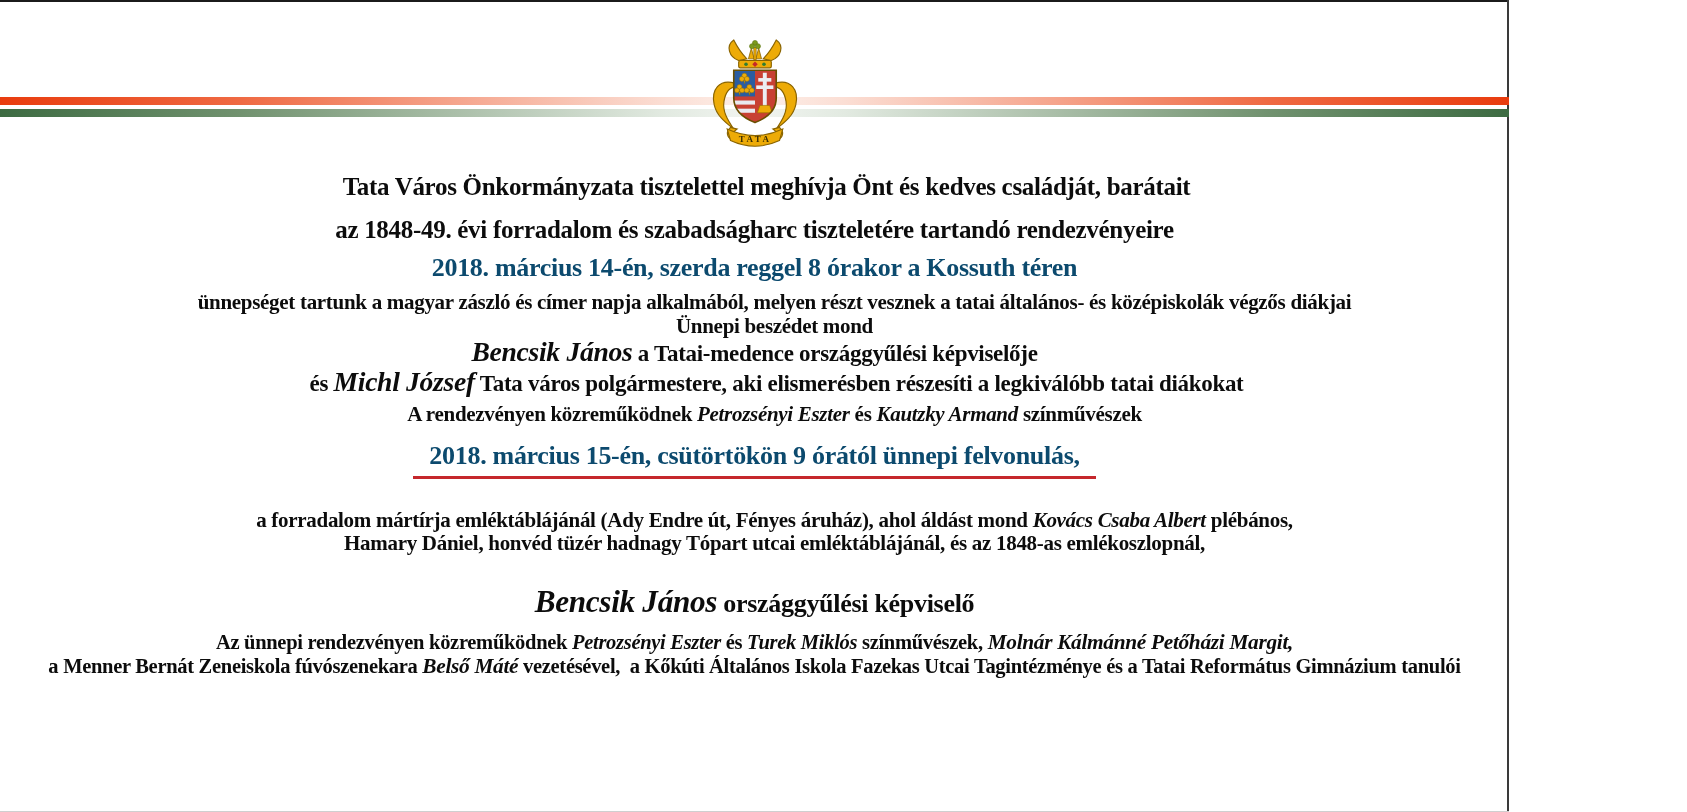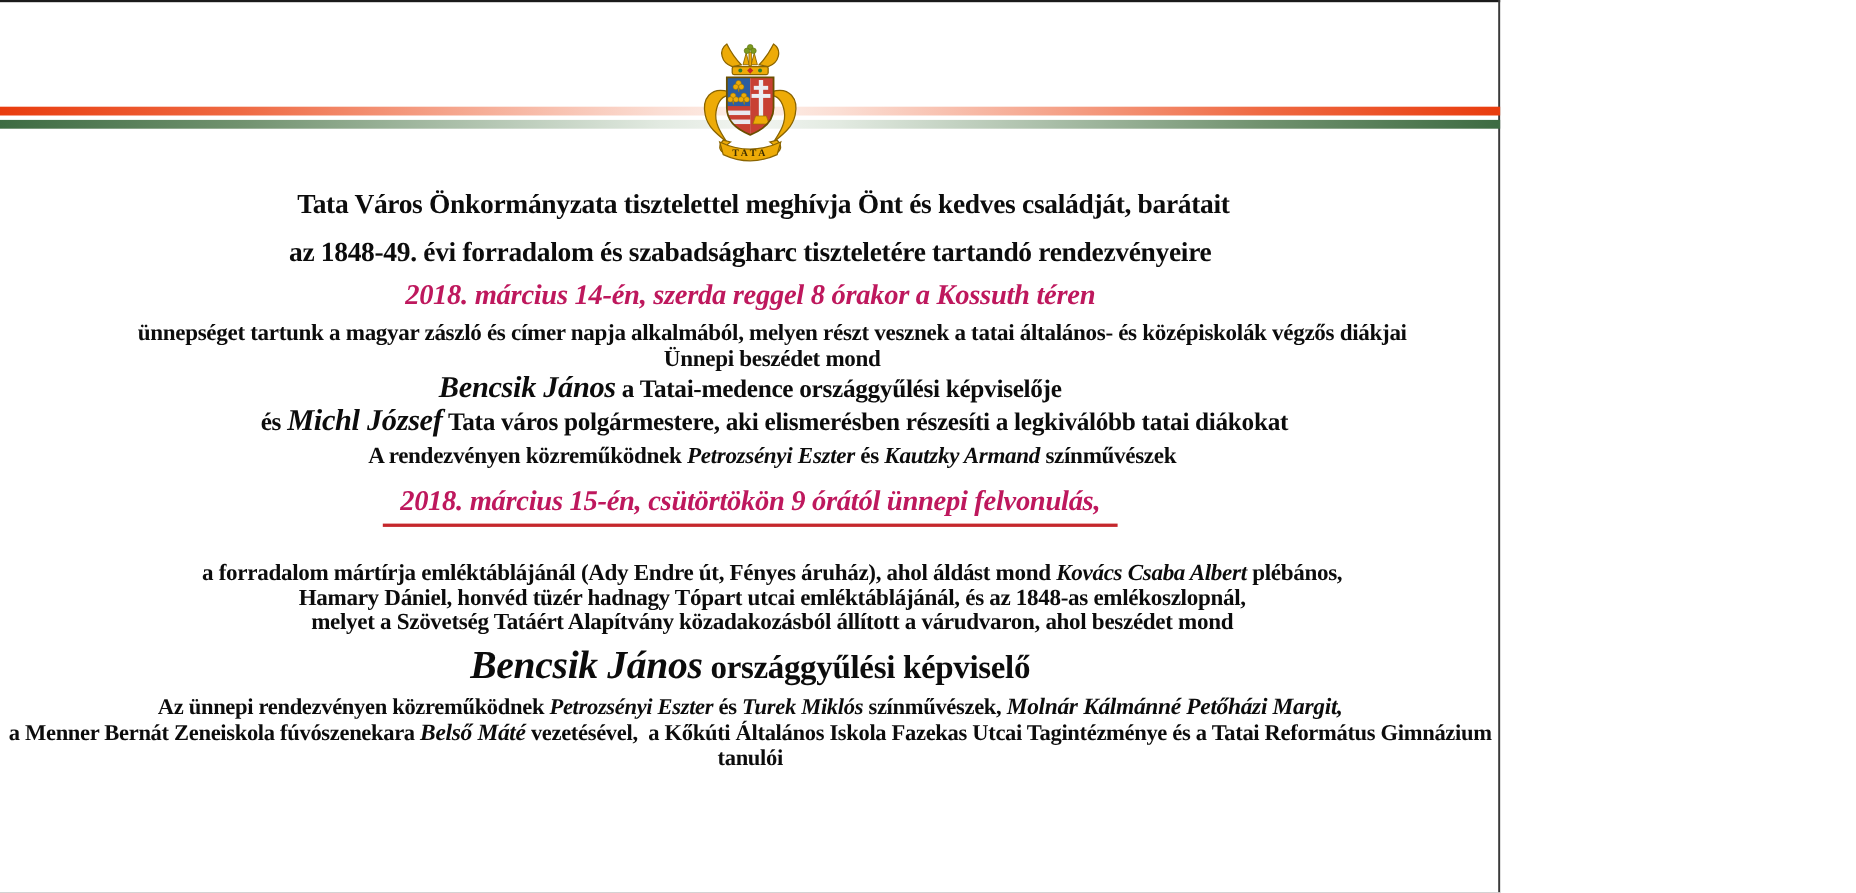--- a/index.html
+++ b/index.html
@@ -1,42 +1,42 @@
 <!DOCTYPE html>
 <html><head>
 <meta charset="utf-8">
 <style>
   html,body{margin:0;padding:0;background:#ffffff;}
   #page{
     position:relative;
-    width:1364px;height:812px;
+    width:1509px;height:812px;
     background:#ffffff;
     overflow:hidden;
     font-family:"Liberation Serif","DejaVu Serif",serif;
     color:#0c0c0c;
   }
   .edge-top{position:absolute;top:0;left:0;width:100%;height:2px;background:#1b1b1b;}
   .edge-right{position:absolute;top:0;right:0;width:2px;height:100%;background:#3a3a3a;}
   .edge-bottom{position:absolute;bottom:0;left:0;width:100%;height:1px;background:#cfcfcf;}
 
   
   .stripe{position:absolute;left:0;width:100%;z-index:1;}
   .stripe.red{top:97px;height:8px;
     background:linear-gradient(90deg,#e93c0e 0%,#ef6a43 16%,#fbded4 44%,#fdf0ea 50%,#fbded4 56%,#ef6a43 84%,#e93c0e 100%);}
   .stripe.green{top:109px;height:8px;
     background:linear-gradient(90deg,#3d6b42 0%,#71926f 16%,#e2eae1 44%,#f2f5f1 50%,#e2eae1 56%,#71926f 84%,#3d6b42 100%);}
 
   .crest{position:absolute;left:50%;transform:translateX(-50%);top:36px;width:98px;z-index:2;}
 
   .textline{position:absolute;left:0;right:0;text-align:center;font-weight:bold;letter-spacing:-0.3px;line-height:1.05;}
   .intro{font-size:25px;}
-  .red-heading{color:#be185d;font-size:26px;font-style:italic;}
+  .red-heading{color:#0c4a6e;font-size:26px;}
   .body-line{font-size:21px;padding-left:40px;}
   .speaker-line{font-size:23px;}
-  .big-speaker{font-size:30px;}
+  .big-speaker{font-size:26px;}
   .closing-line{font-size:20.5px;}
   .underlined .inner{display:inline-block;padding:0 16px 7px;border-bottom:3px solid #c5272c;}
 
   .seg{white-space:pre-wrap;}
   .seg.italic{font-style:italic;}
   .seg.name{font-style:italic;font-size:1.2em;}
   .seg.name-small{font-style:italic;font-size:1.04em;}
 
   
   #intro1{top:174px;padding-left:24px;} #intro2{top:217px;}
@@ -142,18 +142,17 @@
   <div id="e1l2" class="textline body-line">Ünnepi beszédet mond</div>
   <div id="e1sp1" class="textline speaker-line"><span class="seg name">Bencsik János</span><span class="seg"> a Tatai-medence országgyűlési képviselője</span></div>
   <div id="e1sp2" class="textline speaker-line"><span class="seg">és </span><span class="seg name">Michl József</span><span class="seg"> Tata város polgármestere, aki elismerésben részesíti a legkiválóbb tatai diákokat</span></div>
   <div id="e1perf" class="textline body-line"><span class="seg">A rendezvényen közreműködnek </span><span class="seg italic">Petrozsényi Eszter</span><span class="seg"> és </span><span class="seg italic">Kautzky Armand</span><span class="seg"> színművészek</span></div>
 
   <div id="h2red" class="textline red-heading underlined">
     <span class="inner">2018. március 15-én, csütörtökön 9 órától ünnepi felvonulás,</span>
   </div>
   <div id="p2" class="textline body-line"><span class="seg">a forradalom mártírja emléktáblájánál (Ady Endre út, Fényes áruház), ahol áldást mond </span><span class="seg italic">Kovács Csaba Albert</span><span class="seg"> plébános,</span></div>
   <div id="p3" class="textline body-line"><span class="seg">Hamary Dániel, honvéd tüzér hadnagy Tópart utcai emléktáblájánál, és az 1848-as emlékoszlopnál,</span></div>
-  <div id="p4" class="textline body-line"><span class="seg">melyet a Szövetség Tatáért Alapítvány közadakozásból állított a várudvaron, ahol beszédet mond</span></div>
   <div id="sp2" class="textline big-speaker"><span class="seg name">Bencsik János</span><span class="seg"> országgyűlési képviselő</span></div>
 
   <div id="c1" class="textline closing-line"><span class="seg">Az ünnepi rendezvényen közreműködnek </span><span class="seg italic">Petrozsényi Eszter</span><span class="seg"> és </span><span class="seg italic">Turek Miklós</span><span class="seg"> színművészek, </span><span class="seg name-small">Molnár Kálmánné Petőházi Margit,</span></div>
   <div id="c2" class="textline closing-line"><span class="seg">a Menner Bernát Zeneiskola fúvószenekara </span><span class="seg name-small">Belső Máté</span><span class="seg"> vezetésével,  a Kőkúti Általános Iskola Fazekas Utcai Tagintézménye és a Tatai Református Gimnázium tanulói</span></div>
 </div>
 
 </body></html>

